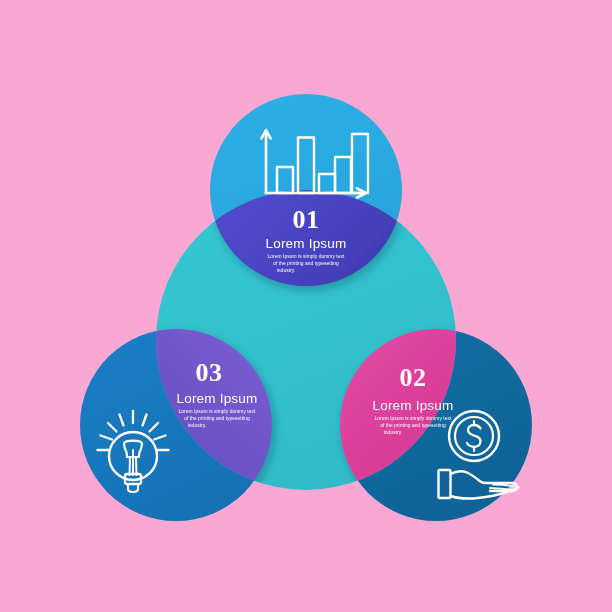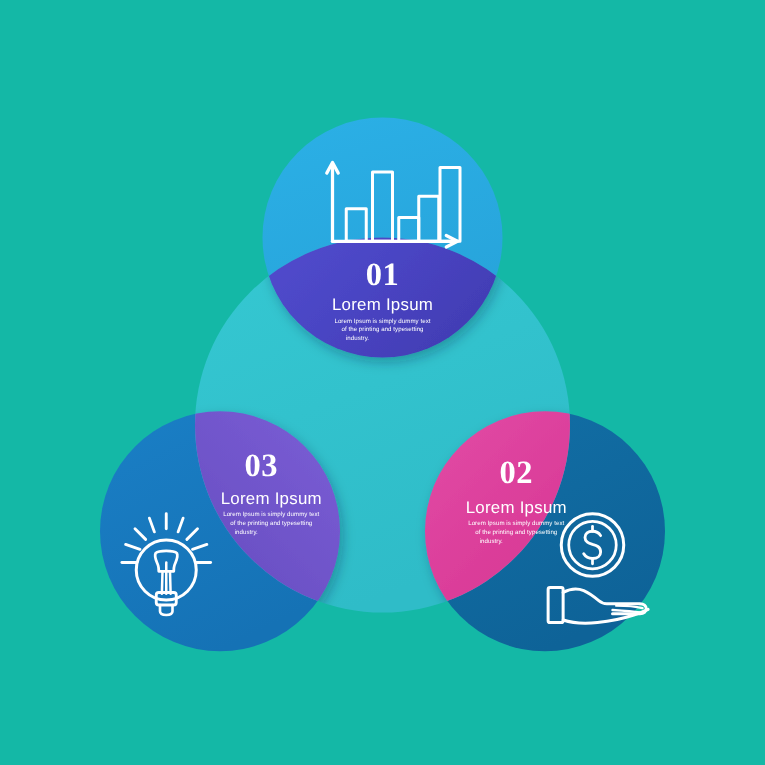--- a/index.html
+++ b/index.html
@@ -10,21 +10,21 @@
   body {
     width: 612px;
     height: 612px;
     overflow: hidden;
     font-family: "Liberation Sans", sans-serif;
   }
   #infographic-root {
     position: relative;
     width: 612px;
     height: 612px;
-    background: #14b8a6;
+    background: #f9a8d4;
   }
   svg#venn-canvas {
     position: absolute;
     left: 0;
     top: 0;
     width: 612px;
     height: 612px;
     display: block;
   }
   .seg-number {

